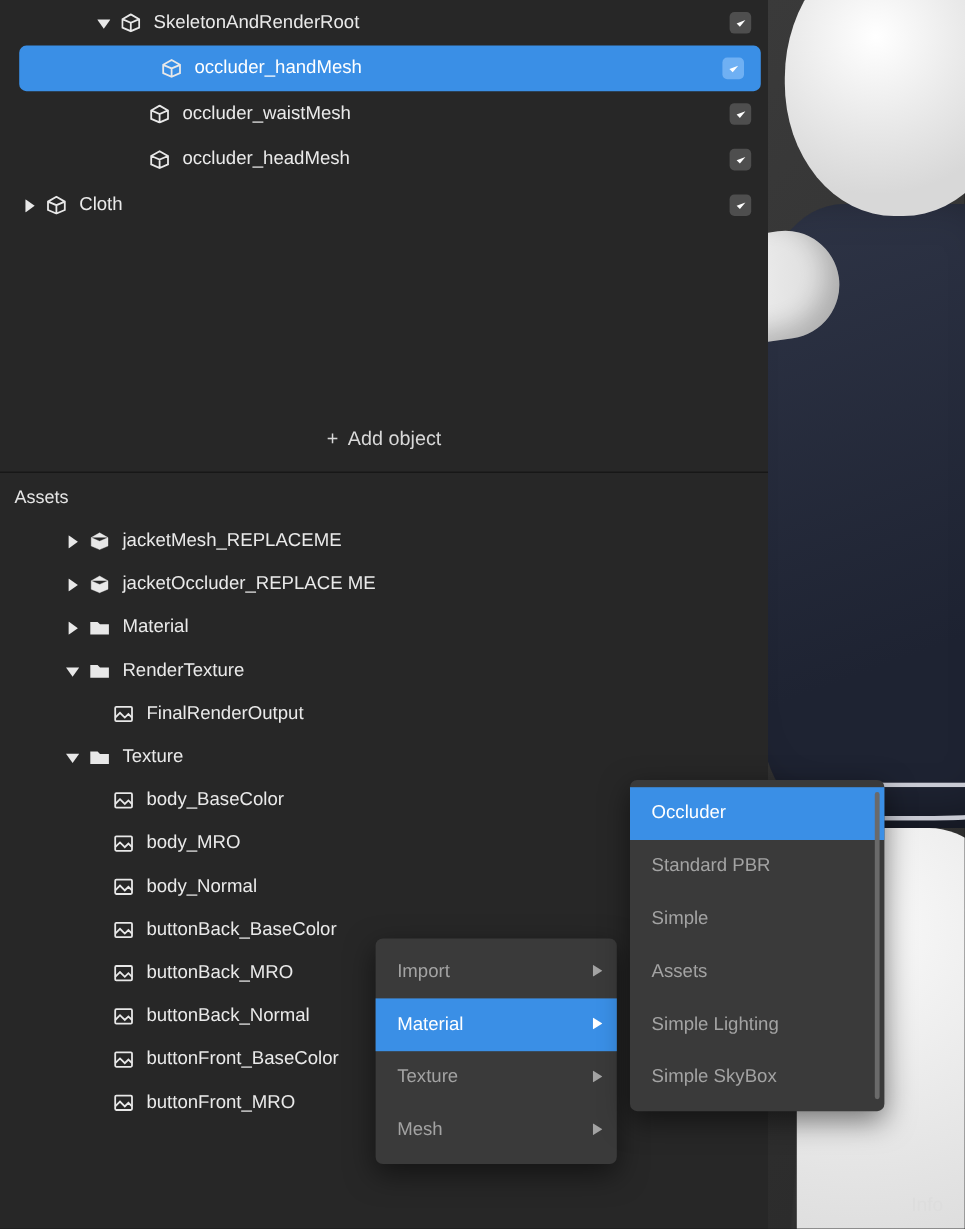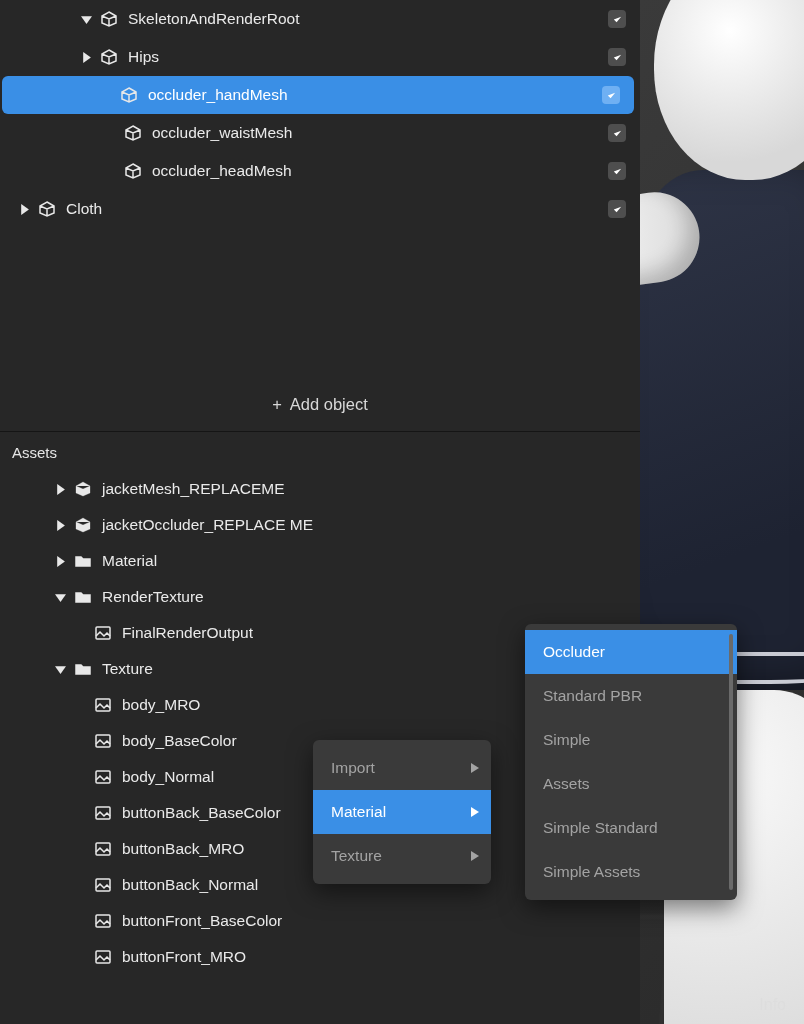--- a/index.html
+++ b/index.html
@@ -95,21 +95,21 @@
     display:flex;
     align-items:center;
     height:38px;
     position:relative;
     padding-right:20px;
     cursor:pointer;
   }
   .row.selected {
     background:#3a8fe6;
     border-radius:6px;
-    margin-left:2px;
+    margin-left:16px;
     margin-right:6px;
     padding-right:42px;
   }
   .row.selected .label { color:#fff; font-weight:500; }
   .indent { display:inline-block; height:1px; }
   .arrow {
     width:16px; height:16px; display:flex; align-items:center; justify-content:center;
     margin-right:6px; flex:0 0 16px;
     color:#e8e8e8;
   }
@@ -206,39 +206,20 @@
             </svg>
         </span>
         <span class="label">SkeletonAndRenderRoot</span>
         <span class="check">
             <svg viewBox="0 0 12 12">
               <path d="M2 6 L5 9 L10 3"></path>
             </svg>
           </span>
       </div>
 
-      <div class="row">
-        <span class="indent" style="width:78px"></span>
-        <span class="arrow">
-          <svg viewBox="0 0 10 10">
-              <path d="M2 0 L9 5 L2 10 Z"></path>
-            </svg>
-        </span>
-        <span class="ico cube">
-          <svg viewBox="0 0 16 16">
-              <path d="M8 1 L15 5 L15 12 L8 15 L1 12 L1 5 Z M1 5 L8 8 L15 5 M8 8 L8 15"></path>
-            </svg>
-        </span>
-        <span class="label">Hips</span>
-        <span class="check">
-            <svg viewBox="0 0 12 12">
-              <path d="M2 6 L5 9 L10 3"></path>
-            </svg>
-          </span>
-      </div>
 
       <div class="row selected">
         <span class="indent" style="width:96px"></span>
         <span class="arrow" style="visibility:hidden"></span>
         <span class="ico cube">
           <svg viewBox="0 0 16 16">
               <path d="M8 1 L15 5 L15 12 L8 15 L1 12 L1 5 Z M1 5 L8 8 L15 5 M8 8 L8 15"></path>
             </svg>
         </span>
         <span class="label">occluder_handMesh</span>
@@ -397,31 +378,31 @@
       </div>
 
       <div class="asset-row">
         <span class="indent" style="width:58px"></span>
         <span class="ico img">
             <svg viewBox="0 0 16 16">
               <rect x="1" y="2" width="14" height="12" rx="1" fill="none" stroke="#e8e8e8"></rect>
               <path d="M1 11 L5 7 L9 11 L12 8 L15 11" stroke="#e8e8e8" fill="none"></path>
             </svg>
           </span>
+        <span class="label">body_BaseColor</span>
+      </div>
+      <div class="asset-row">
+        <span class="indent" style="width:58px"></span>
+        <span class="ico img">
+            <svg viewBox="0 0 16 16">
+              <rect x="1" y="2" width="14" height="12" rx="1" fill="none" stroke="#e8e8e8"></rect>
+              <path d="M1 11 L5 7 L9 11 L12 8 L15 11" stroke="#e8e8e8" fill="none"></path>
+            </svg>
+          </span>
         <span class="label">body_MRO</span>
-      </div>
-      <div class="asset-row">
-        <span class="indent" style="width:58px"></span>
-        <span class="ico img">
-            <svg viewBox="0 0 16 16">
-              <rect x="1" y="2" width="14" height="12" rx="1" fill="none" stroke="#e8e8e8"></rect>
-              <path d="M1 11 L5 7 L9 11 L12 8 L15 11" stroke="#e8e8e8" fill="none"></path>
-            </svg>
-          </span>
-        <span class="label">body_BaseColor</span>
       </div>
       <div class="asset-row">
         <span class="indent" style="width:58px"></span>
         <span class="ico img">
             <svg viewBox="0 0 16 16">
               <rect x="1" y="2" width="14" height="12" rx="1" fill="none" stroke="#e8e8e8"></rect>
               <path d="M1 11 L5 7 L9 11 L12 8 L15 11" stroke="#e8e8e8" fill="none"></path>
             </svg>
           </span>
         <span class="label">body_Normal</span>
@@ -482,56 +463,62 @@
 
   <div class="viewport">
     <div class="grid"></div>
     <div class="leg"></div>
     <div class="jacket"></div>
     <div class="arm"></div>
     <div class="mannequin-head"></div>
     <div class="info-hint">Info</div>
   </div>
 
-  <div class="ctx-menu" style="left:313px; top:740px; width:178px;">
+  <div class="ctx-menu" style="left:313px; top:782px; width:201px;">
     <div class="ctx-item">
       <span>Import</span>
       <span class="sub-arrow"><svg viewBox="0 0 8 10">
             <path d="M0 0 L8 5 L0 10 Z"></path>
           </svg></span>
     </div>
     <div class="ctx-item hl">
       <span>Material</span>
       <span class="sub-arrow"><svg viewBox="0 0 8 10">
             <path d="M0 0 L8 5 L0 10 Z"></path>
           </svg></span>
     </div>
     <div class="ctx-item">
       <span>Texture</span>
       <span class="sub-arrow"><svg viewBox="0 0 8 10">
             <path d="M0 0 L8 5 L0 10 Z"></path>
           </svg></span>
     </div>
+    <div class="ctx-item">
+      <span>Mesh</span>
+      <span class="sub-arrow"><svg viewBox="0 0 8 10">
+            <path d="M0 0 L8 5 L0 10 Z"></path>
+          </svg></span>
+    </div>
   </div>
 
-  <div class="ctx-menu" style="left:525px; top:624px; width:212px;">
+  <div class="ctx-menu" style="left:525px; top:650px; width:212px;">
     <div class="ctx-item hl">
       <span>Occluder</span>
     </div>
     <div class="ctx-item">
       <span>Standard PBR</span>
     </div>
     <div class="ctx-item">
       <span>Simple</span>
     </div>
     <div class="ctx-item">
       <span>Assets</span>
     </div>
     <div class="ctx-item">
-      <span>Simple Standard</span>
-    </div>
-    <div class="ctx-item">
-      <span>Simple Assets</span>
+      <span>Simple Lighting</span>
+    </div>
+    <div class="ctx-item">
+      <span>Simple SkyBox</span>
     </div>
     <div class="ctx-scroll"></div>
   </div>
 
 </div>
 
 </body></html>

